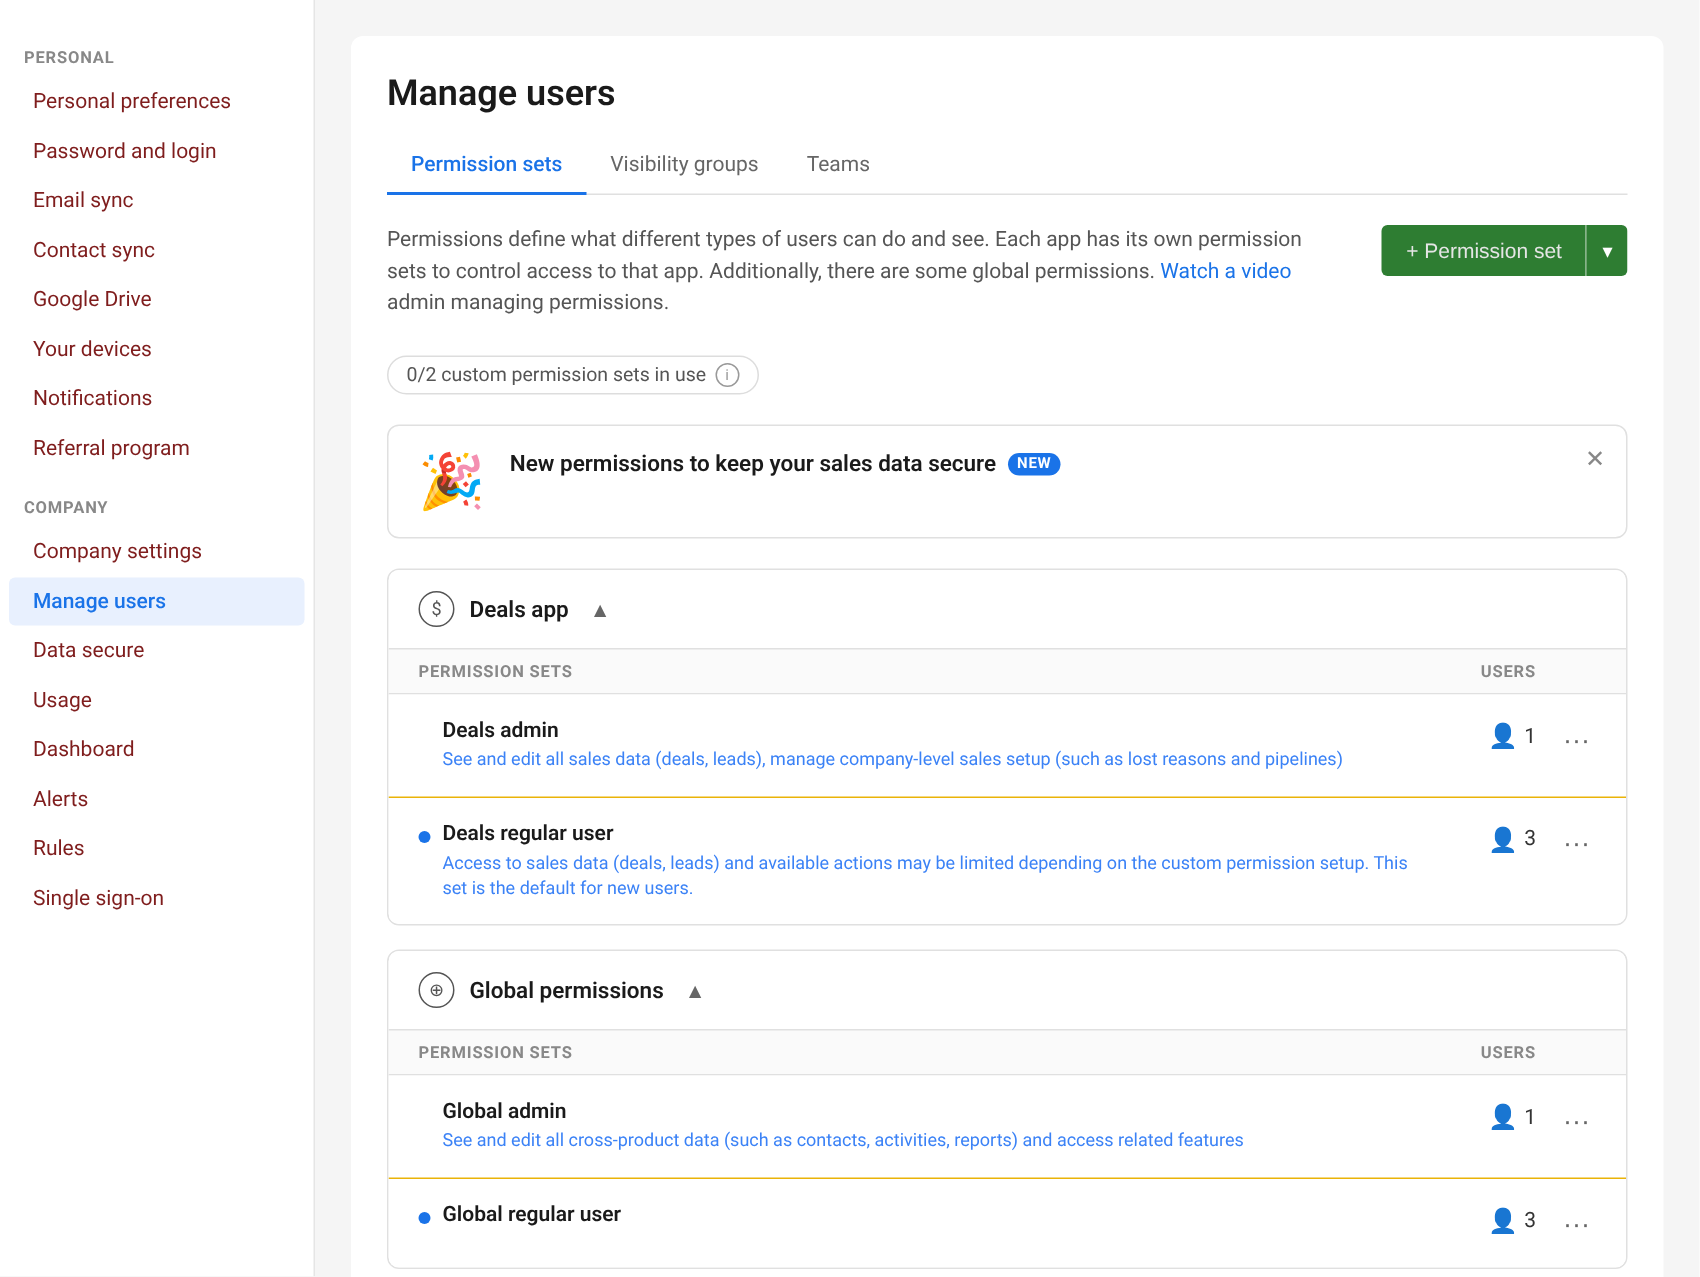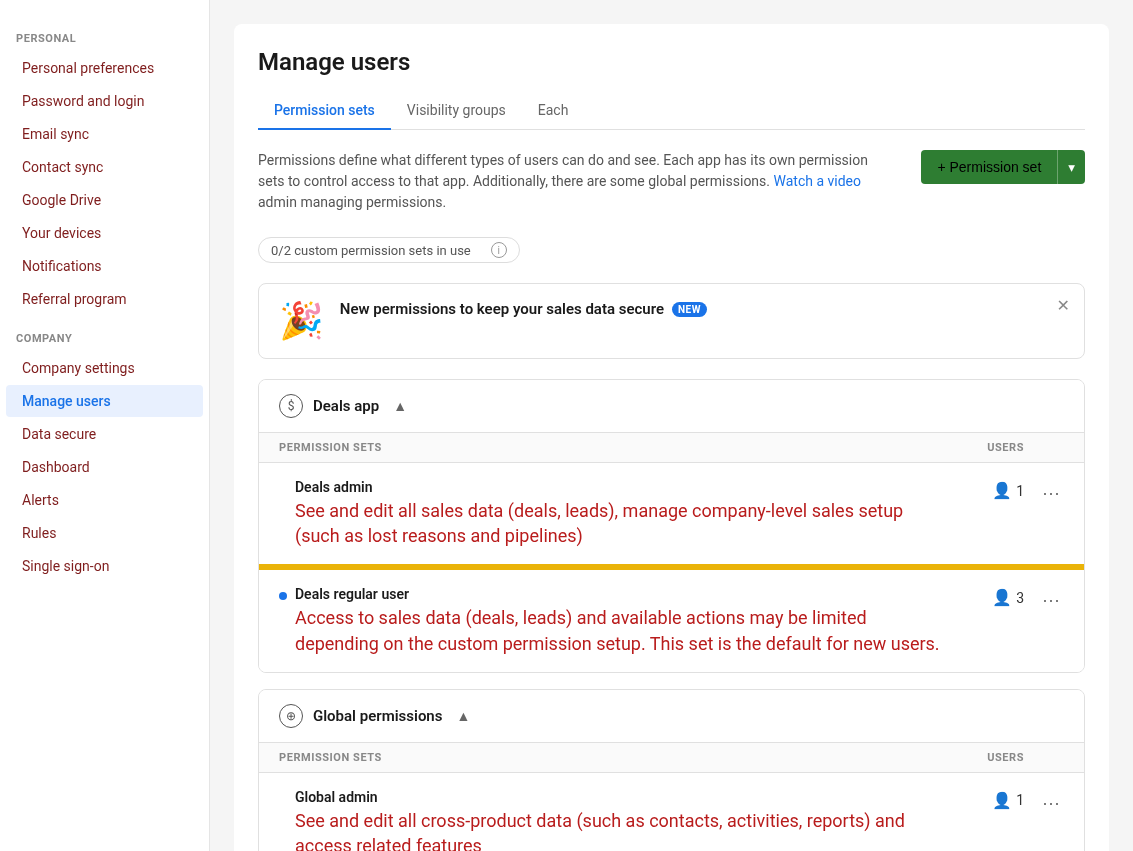--- a/index.html
+++ b/index.html
@@ -21,26 +21,26 @@
     
     .tabs { display: flex; border-bottom: 1px solid #e0e0e0; margin-bottom: 20px; gap: 0; }
     .tab { padding: 10px 16px; cursor: pointer; font-size: 14px; color: #666; border-bottom: 2px solid transparent; margin-bottom: -1px; white-space: nowrap; }
     .tab.active { color: #1a73e8; border-bottom: 2px solid #1a73e8; font-weight: 500; }
 
     
     .description { font-size: 14px; color: #555; line-height: 1.5; margin-bottom: 12px; max-width: 680px; }
     .description a { color: #1a73e8; text-decoration: none; }
 
     
-    .custom-sets-badge { display: inline-flex; align-items: center; gap: 20px; border: 1px solid #ddd; border-radius: 20px; padding: 4px 12px; font-size: 13px; color: #555; margin-bottom: 20px; }
+    .custom-sets-badge { display: inline-flex; align-items: center; gap: 6px; border: 1px solid #ddd; border-radius: 20px; padding: 4px 12px; font-size: 13px; color: #555; margin-bottom: 20px; }
     .info-icon { width: 16px; height: 16px; border: 1px solid #999; border-radius: 50%; display: inline-flex; align-items: center; justify-content: center; font-size: 10px; color: #999; cursor: pointer; }
 
     
     .add-btn-group { display: flex; margin-left: auto; }
-    .add-btn { background: #2e7d32; color: #000000; border: none; padding: 9px 16px; border-radius: 4px 0 0 4px; cursor: pointer; font-size: 14px; font-weight: 500; display: flex; align-items: center; gap: 6px; }
+    .add-btn { background: #2e7d32; color: #e5e5e5; border: none; padding: 9px 16px; border-radius: 4px 0 0 4px; cursor: pointer; font-size: 14px; font-weight: 500; display: flex; align-items: center; gap: 6px; }
     .add-btn-arrow { background: #2e7d32; color: #fff; border: none; border-left: 1px solid rgba(255,255,255,0.3); padding: 9px 10px; border-radius: 0 4px 4px 0; cursor: pointer; }
 
     .top-row { display: flex; align-items: flex-start; margin-bottom: 12px; }
     .top-row .description { flex: 1; }
 
     
     .banner { border: 1px solid #e0e0e0; border-radius: 8px; padding: 16px 20px; display: flex; align-items: flex-start; gap: 16px; margin-bottom: 20px; position: relative; }
     .banner-icon { font-size: 36px; flex-shrink: 0; }
     .banner-content { flex: 1; }
     .banner-title { font-size: 15px; font-weight: 600; color: #1a1a1a; display: flex; align-items: center; gap: 8px; margin-bottom: 6px; }
@@ -55,27 +55,27 @@
     .section-header-title { font-size: 15px; font-weight: 600; color: #1a1a1a; }
     .chevron { font-size: 14px; color: #666; margin-left: 4px; }
 
     
     .table-header { display: flex; padding: 8px 20px; border-top: 1px solid #e0e0e0; border-bottom: 1px solid #e0e0e0; background: #fafafa; }
     .col-sets { flex: 1; font-size: 11px; font-weight: 700; color: #888; text-transform: uppercase; letter-spacing: 0.05em; }
     .col-users { width: 80px; text-align: right; font-size: 11px; font-weight: 700; color: #888; text-transform: uppercase; letter-spacing: 0.05em; }
     .col-actions { width: 40px; }
 
     
-    .perm-row { display: flex; align-items: flex-start; padding: 16px 20px; border-bottom: 6px solid #eab308; background: #fff; }
+    .perm-row { display: flex; align-items: flex-start; padding: 16px 20px; border-bottom: 1px solid #eab308; background: #fff; }
     .perm-row:last-child { border-bottom: none; }
     .perm-dot { width: 8px; height: 8px; border-radius: 50%; background: #1a73e8; margin-top: 6px; margin-right: 8px; flex-shrink: 0; }
     .perm-dot-hidden { width: 8px; margin-right: 8px; flex-shrink: 0; }
     .perm-info { flex: 1; }
     .perm-name { font-size: 14px; font-weight: 600; color: #1a1a1a; margin-bottom: 3px; }
-    .perm-desc { font-size: 18px; color: #b91c1c; line-height: 1.4; }
+    .perm-desc { font-size: 12px; color: #3b82f6; line-height: 1.4; }
     .perm-users { width: 80px; display: flex; align-items: center; justify-content: flex-end; gap: 4px; font-size: 14px; color: #333; padding-top: 2px; }
     .user-icon { font-size: 16px; color: #666; }
     .perm-actions { width: 40px; display: flex; align-items: center; justify-content: flex-end; padding-top: 2px; }
     .more-btn { background: none; border: none; cursor: pointer; font-size: 18px; color: #666; padding: 2px 4px; border-radius: 3px; }
   </style>
 </head>
 <body>
 
 <aside class="sidebar">
   <div class="sidebar-section-label">PERSONAL</div>
@@ -89,41 +89,42 @@
       <div class="sidebar-item">Your devices</div>
       <div class="sidebar-item">Notifications</div>
       <div class="sidebar-item">Referral program</div>
     </div>
 
   <div class="sidebar-section-label">COMPANY</div>
   <div id="company-items">
       <div class="sidebar-item">Company settings</div>
       <div class="sidebar-item active">Manage users</div>
       <div class="sidebar-item">Data secure</div>
+      <div class="sidebar-item">Usage</div>
     </div>
 
   <div id="security-items">
       <div class="sidebar-item">Dashboard</div>
       <div class="sidebar-item">Alerts</div>
       <div class="sidebar-item">Rules</div>
       <div class="sidebar-item">Single sign-on</div>
     </div>
 </aside>
 
 <main class="main">
   <div class="page-card">
 
     <h1 class="page-title">Manage users</h1>
 
     
     <div class="tabs">
       <div id="tabs-container" style="display: flex;">
           <div class="tab active">Permission sets</div>
           <div class="tab">Visibility groups</div>
-          <div class="tab">Each</div>
+          <div class="tab">Teams</div>
         </div>
     </div>
 
     
     <div class="top-row">
       <p class="description">
         <span>Permissions define what different types of users can do and see. Each app has its own permission sets to control access to that app. Additionally, there are some global permissions.</span>
         <a href="#">Watch a video</a>
         <span> admin managing permissions.</span>
       </p>

